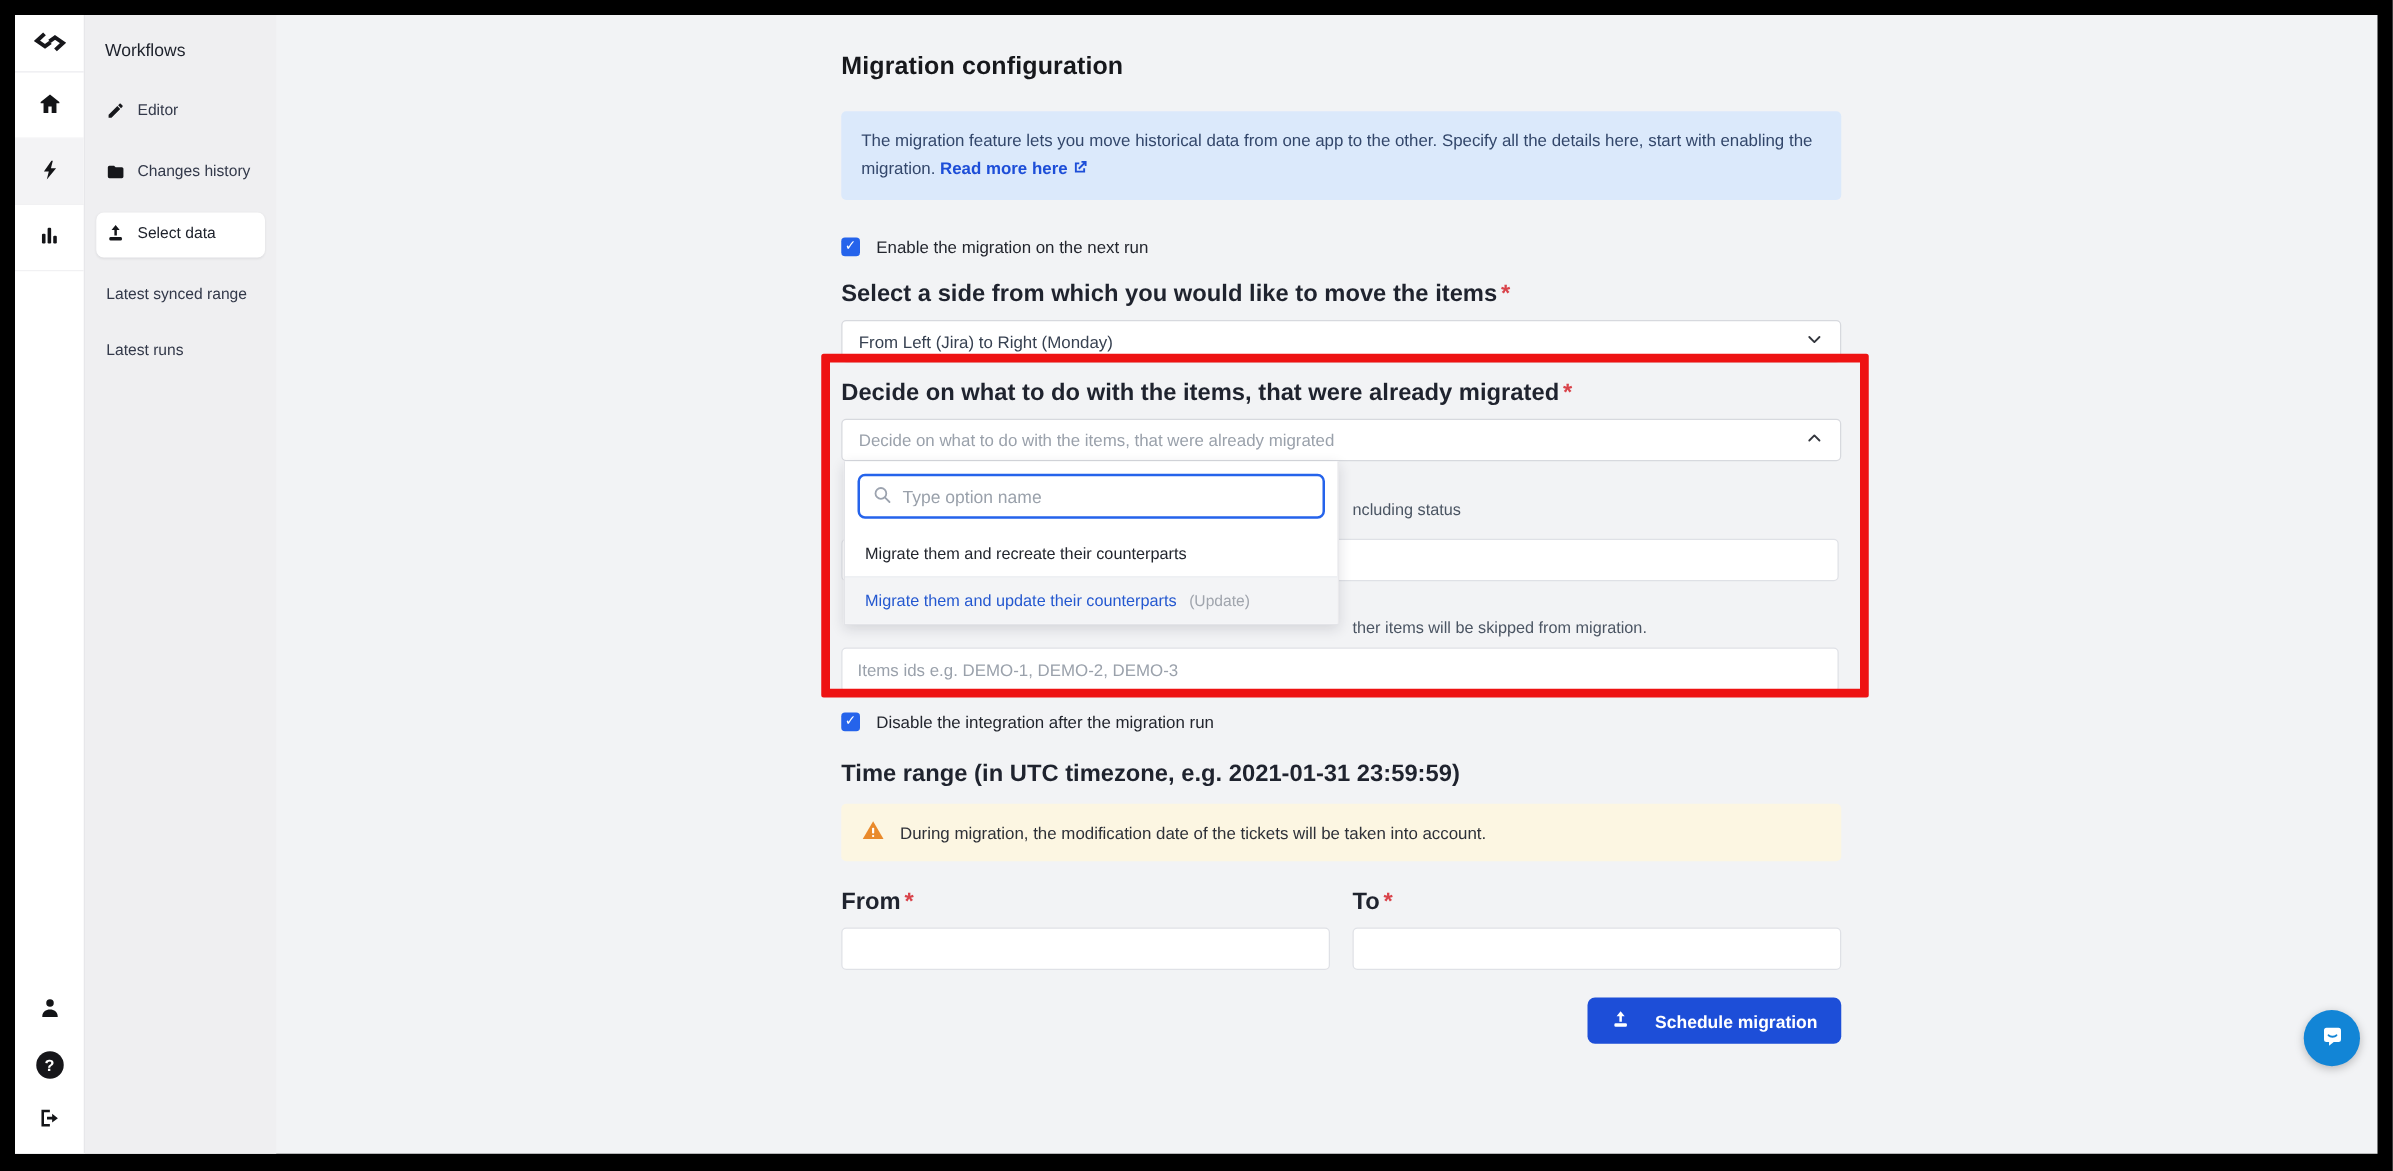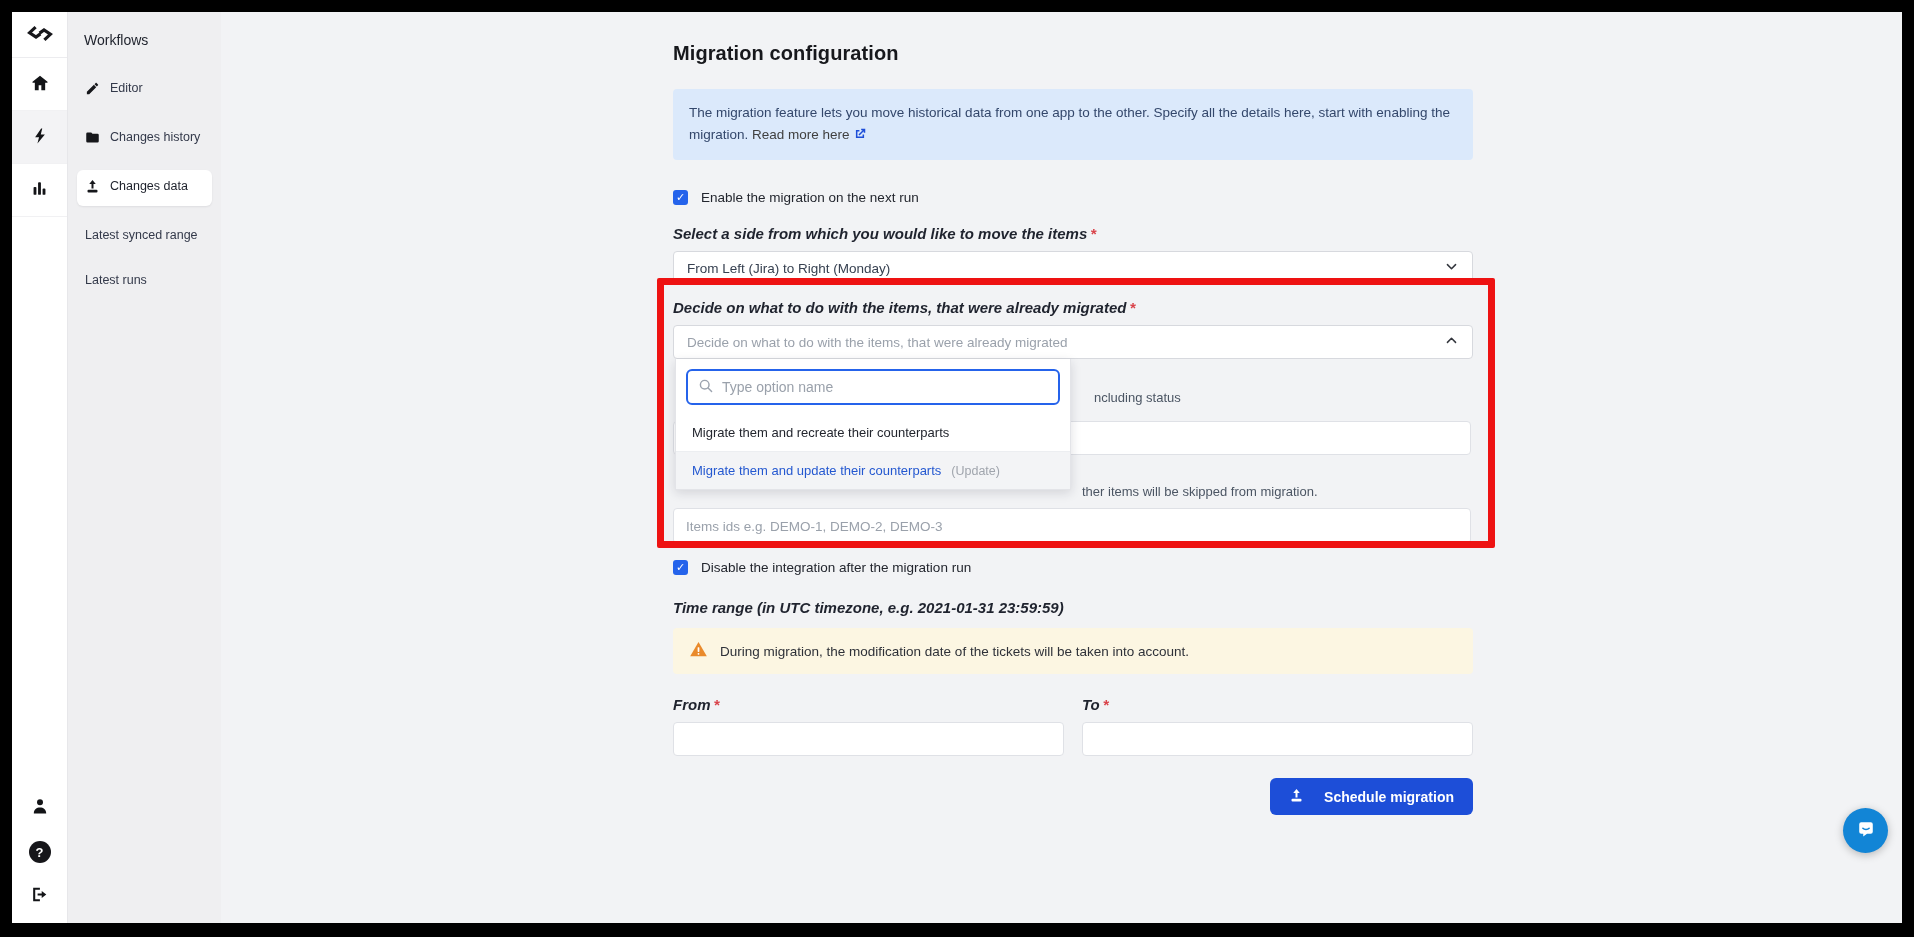--- a/index.html
+++ b/index.html
@@ -30,30 +30,30 @@
   .sb-item.active { background:#fff; box-shadow:0 1px 2px rgba(20,20,40,.08); color:#1d212b; }
   .sb-item .sb-label { white-space:nowrap; }
 
   
   .main { flex:1; position:relative; }
   .content { width:800px; margin-left:452px; padding-top:30px; position:relative; }
   h1 { font-size:20px; font-weight:700; color:#17181c; margin-bottom:24px; letter-spacing:.1px; }
 
   .info-banner { background:#dbe9fb; border-radius:4px; padding:13px 16px; color:#33476b;
                  font-size:13.5px; line-height:1.6; }
-  .info-banner a { color:#404040; text-decoration:none; cursor:pointer; }
+  .info-banner a { color:#1d4ed8; text-decoration:none; cursor:pointer;font-weight:bold; }
   .ext-ic { vertical-align:-2px; margin-left:3px; }
 
   .chk-row { display:flex; align-items:center; gap:13px; margin-top:30px; }
   .chk { width:15px; height:15px; border-radius:3px; background:#2563eb; flex:0 0 auto;
          display:flex; align-items:center; justify-content:center; cursor:pointer; }
   .chk::after { content:"✓"; color:#fff; font-size:11px; font-weight:700; line-height:1; }
   .chk-label { font-size:13.5px; color:#23262e; }
 
-  .fld-label { font-size:15px; font-weight:700; color:#1f232e; margin-top:20px;font-style:italic; }
+  .fld-label { font-size:19px; font-weight:700; color:#1f232e; margin-top:20px; }
   .req { color:#d9434a; margin-left:3px; font-weight:700; }
 
   .selectbox { margin-top:9px; height:34px; background:#fff; border:1px solid #d7d9de; border-radius:4px;
                display:flex; align-items:center; padding:0 13px; cursor:pointer; position:relative; }
   .selectbox .sel-text { flex:1; font-size:13.5px; color:#374151; }
   .selectbox .sel-text.ph { color:#9aa1ab; }
 
   
   .decide-wrap { position:relative; margin-top:14px; }
   .red-annot { position:absolute; left:-16px; right:-22px; top:-21px; bottom:-9px;
@@ -173,21 +173,21 @@
       <span class="sb-label">Changes history</span>
     </div>
 
     <div class="sb-item active">
       <span>
         <svg width="15" height="15" viewBox="0 0 24 24" fill="#16171b">
           <path d="M12 1.5 L17.2 8 H13.6 V15 H10.4 V8 H6.8 Z"></path>
           <rect x="4" y="17" width="16" height="4.4" rx="1.6"></rect>
         </svg>
       </span>
-      <span class="sb-label">Changes data</span>
+      <span class="sb-label">Select data</span>
     </div>
 
     <div class="sb-item">
       <span class="sb-label">Latest synced range</span>
     </div>
 
     <div class="sb-item">
       <span class="sb-label">Latest runs</span>
     </div>
   </div>
@@ -232,21 +232,21 @@
           <span class="sel-text ph">Decide on what to do with the items, that were already migrated</span>
           <span>
             <svg width="15" height="15" viewBox="0 0 24 24" fill="none" stroke="#33363d" stroke-width="2.4" stroke-linecap="round" stroke-linejoin="round">
                 <path d="M5.5 15 L12 8.5 L18.5 15"></path>
               </svg>
           </span>
         </div>
 
         <div class="under-area">
 
-          <span class="bg-fragment" style="left:409px; top:31px;margin-left:12px;">ncluding status</span>
+          <span class="bg-fragment" style="left:409px; top:31px;">ncluding status</span>
           <input class="bg-input" style="top: 62px;" readonly="">
           <span class="bg-fragment" style="left:409px; top:125px;">ther items will be skipped from migration.</span>
           <input class="bg-input" style="top: 149px; height: 36px;" placeholder="Items ids e.g. DEMO-1, DEMO-2, DEMO-3">
 
           <div class="dropdown-panel">
             <div class="search-wrap">
               <div class="search-box">
                 <span>
                   <svg width="16" height="16" viewBox="0 0 20 20" fill="none" stroke="#9ca3af" stroke-width="1.8" stroke-linecap="round">
                       <circle cx="8.4" cy="8.4" r="5.4"></circle>

